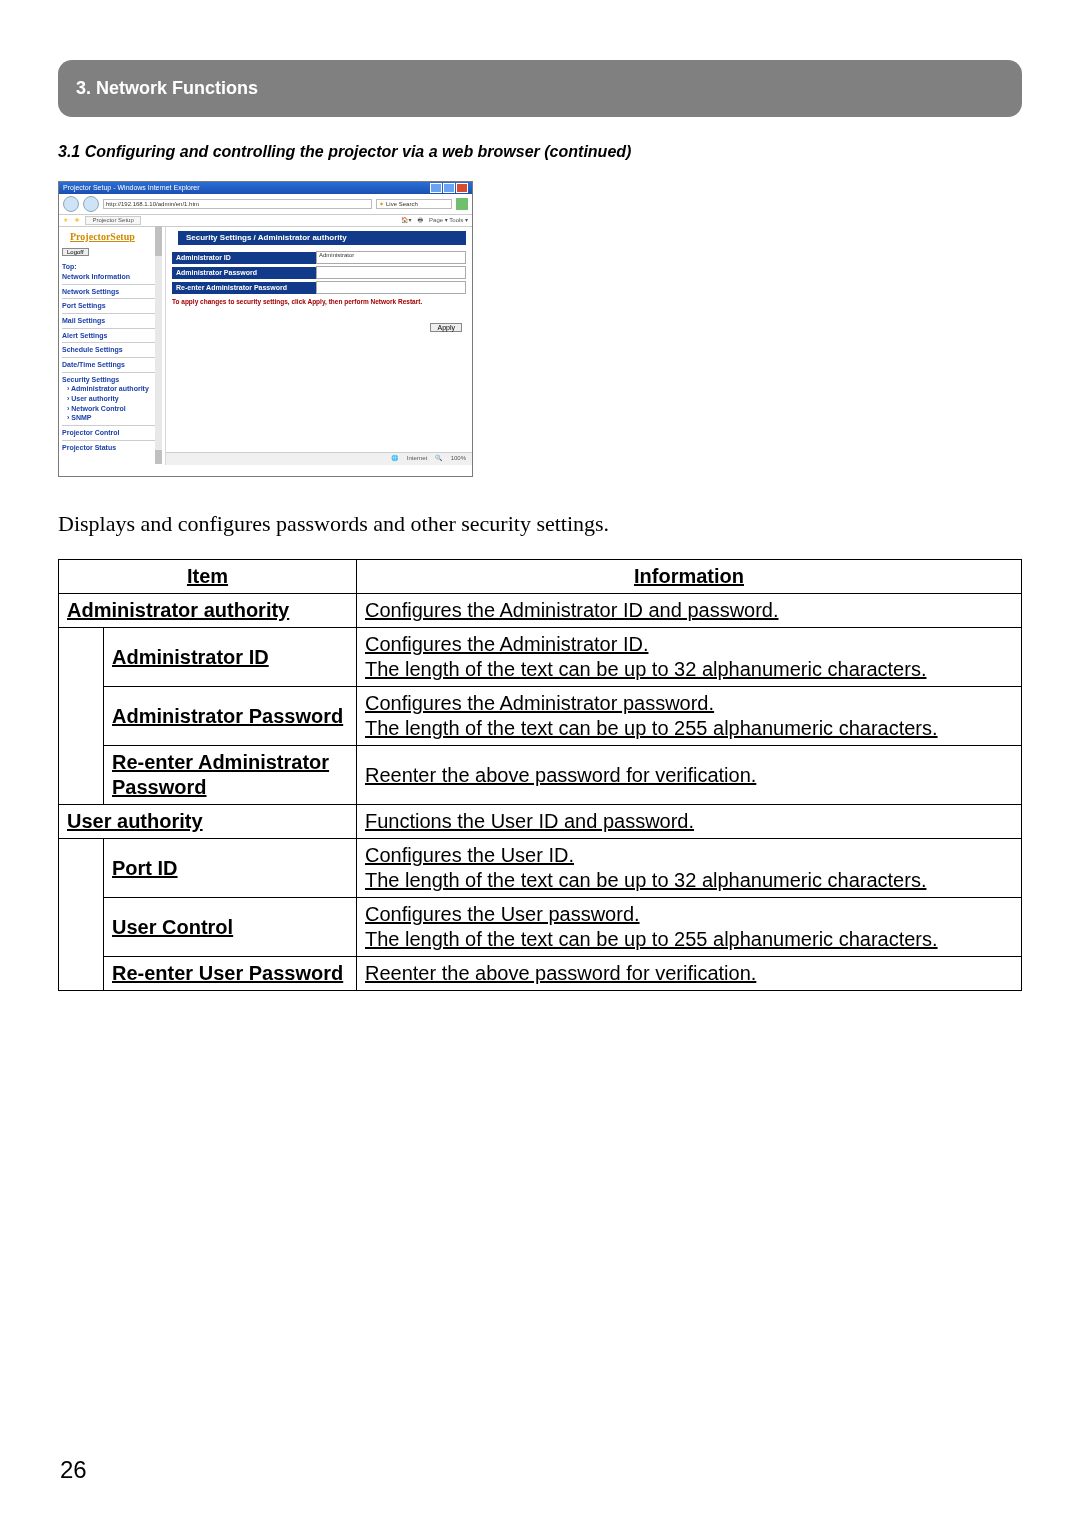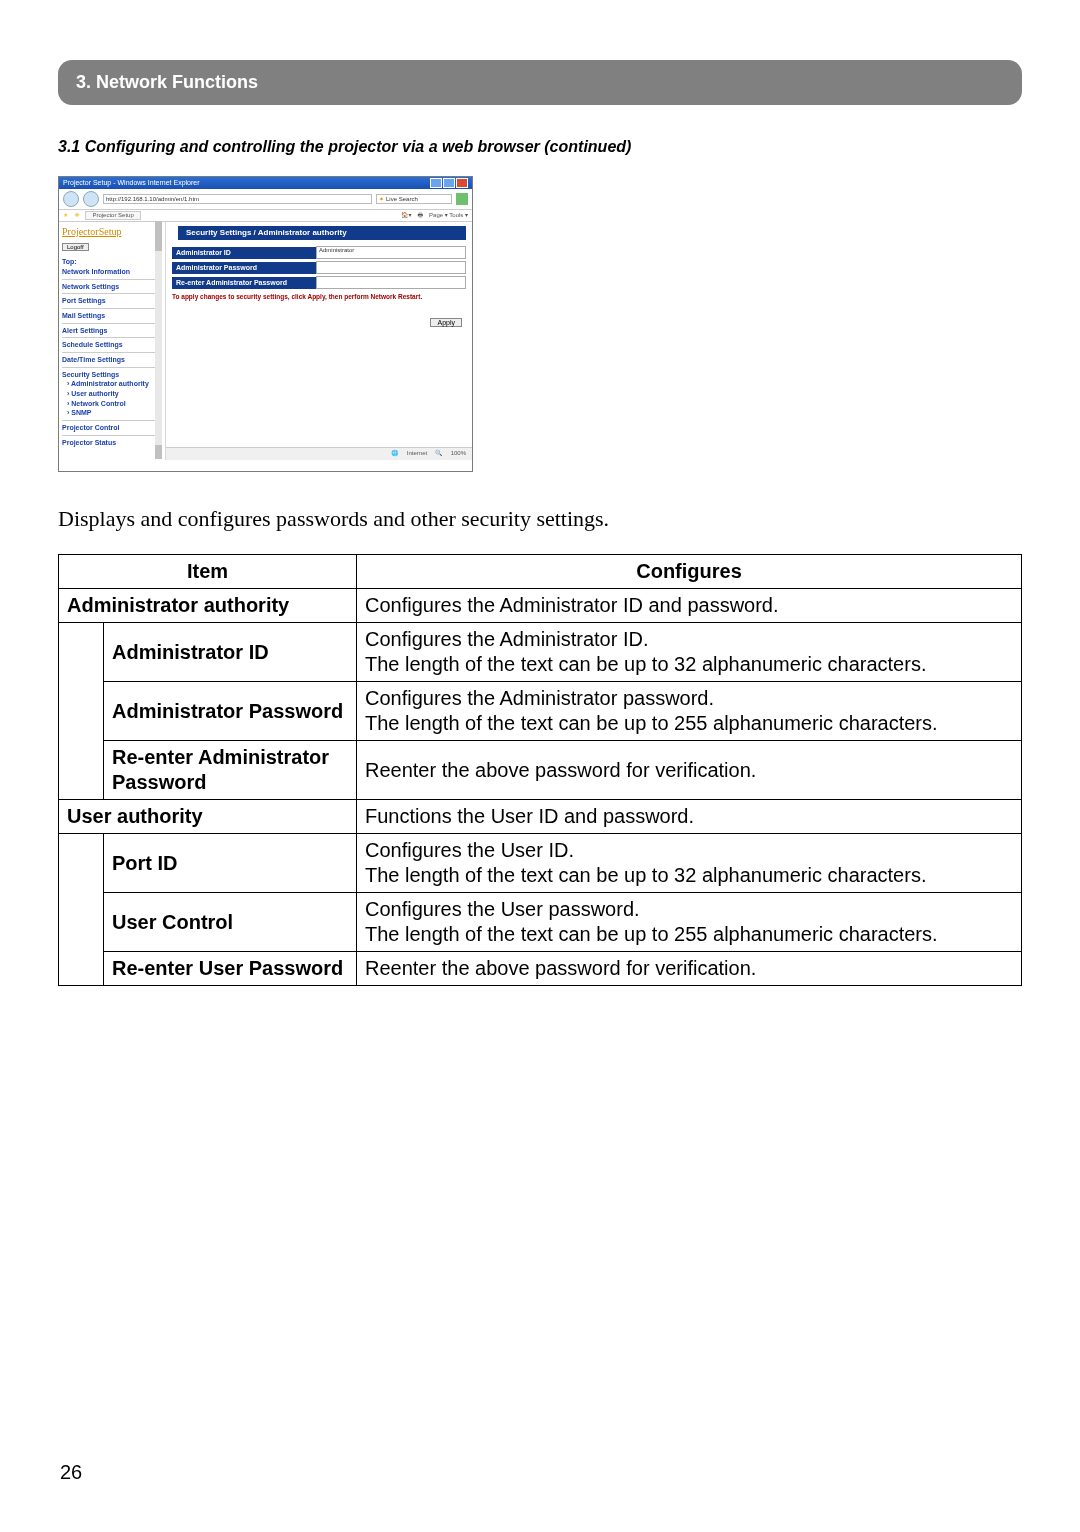--- a/index.html
+++ b/index.html
@@ -15,25 +15,25 @@
     box-sizing: border-box;
     width: 1080px;
     height: 1532px;
     padding: 60px 58px 0 58px;
     position: relative;
   }
   
   .chapter-bar {
     background: #808080;
     border-radius: 14px;
-    padding: 12px 18px;
+    padding: 18px 18px;
     color: #ffffff;
     font-weight: bold;
     font-size: 18px;
-    margin-bottom: 33px;
+    margin-bottom: 26px;
   }
   
   .section-title {
     font-style: italic;
     font-weight: bold;
     font-size: 16px;
     margin-bottom: 20px;
   }
   .subsection-title {
     font-weight: bold;
@@ -82,23 +82,23 @@
   .ss-tabs .spacer { flex:1; }
   .ss-body { display:flex; height:238px; }
   .ss-side {
     width: 100px;
     background:#ffffff;
     border-right:1px solid #d7d7d7;
     padding:2px 3px;
     overflow:hidden;
   }
   .ss-logo {
-    color:#d08a00; font-family:Georgia, serif; font-weight:normal; font-size:10px;
+    color:#d08a00; font-family:Georgia, serif; font-weight:bold; font-size:10px;
     text-decoration:underline;
-    margin:2px 0 6px 0; white-space:nowrap;
+    margin:2px 0 6px 8px; white-space:nowrap;
   }
   .ss-btn {
     display:inline-block; border:1px solid #888; background:#eee; padding:0 4px;
     font-size:6px; margin-bottom:5px;
   }
   .ss-nav a {
     display:block; color:#1a3fa8; font-weight:bold; font-size:7px;
     margin:2px 0; text-decoration:none;
   }
   .ss-nav hr { border:0; border-top:1px solid #ccc; margin:3px 0; }
@@ -148,20 +148,21 @@
     border-collapse: collapse;
     width: 100%;
     font-size: 20px;
   }
   table.desc th, table.desc td {
     border: 1px solid #000;
     padding: 4px 8px;
     vertical-align: middle;
     text-align: left;
     line-height: 1.25;
+    text-decoration: underline;
   }
   table.desc th {
     font-weight: bold;
     text-align: center;
   }
   table.desc td.indent-col {
     border-top: 1px solid #000;
     border-bottom: 1px solid #000;
     border-left: 1px solid #000;
     border-right: 1px solid #000;
@@ -172,21 +173,21 @@
     width: 236px;
   }
   table.desc td.item-wide {
     font-weight: bold;
   }
   
   .page-num {
     position: absolute;
     left: 60px;
     bottom: 48px;
-    font-size: 20px;
+    font-size: 24px;
   }
 </style>
 </head>
 <body>
 
 <div class="page">
 
   <div class="chapter-bar">3. Network Functions</div>
 
   <div class="section-title">3.1 Configuring and controlling the projector via a web browser (continued)</div>
@@ -282,21 +283,21 @@
       </div>
     </div>
   </div>
 
   <div class="intro">Displays and configures passwords and other security settings.</div>
 
   <table class="desc">
     <tbody>
         <tr>
       <th colspan="2">Item</th>
-      <th>Configures</th>
+      <th>Information</th>
     </tr>
 
     <tr>
       <td colspan="2" class="item-wide">Administrator authority</td>
       <td>Configures the Administrator ID and password.</td>
     </tr>
 
     <tr>
       <td class="indent-col" rowspan="3"></td>
       <td class="item">Administrator ID</td>

